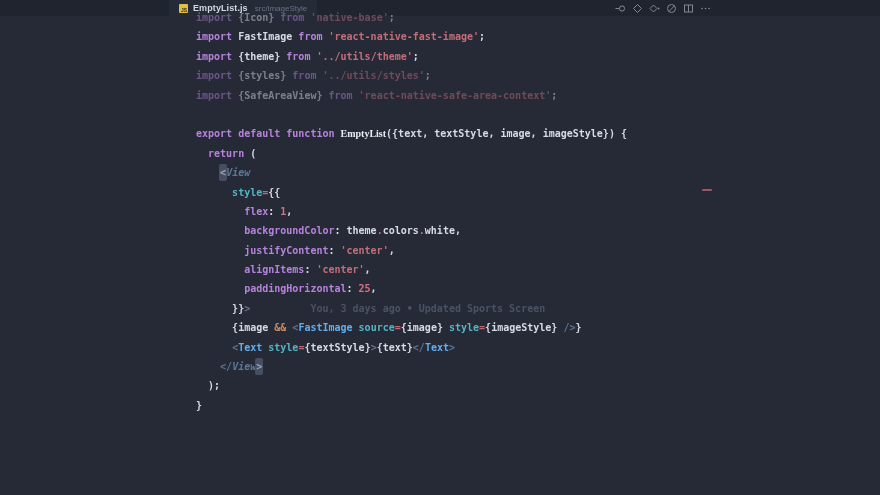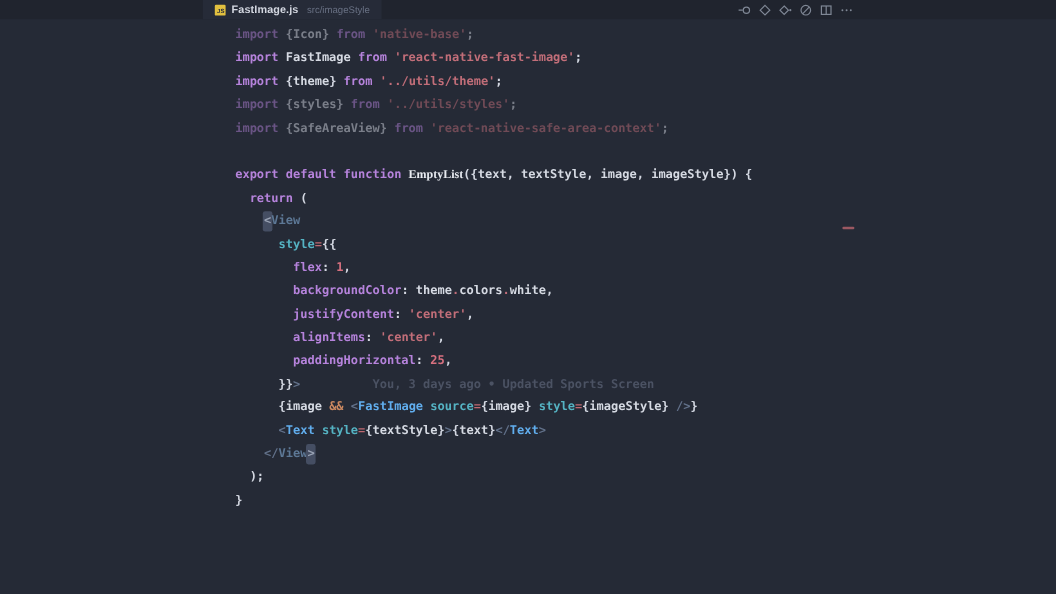--- a/index.html
+++ b/index.html
@@ -15,55 +15,55 @@
              font-size:5px; font-weight:bold; display:flex; align-items:flex-end; justify-content:flex-end;
              padding:0 1px; line-height:6px; }
   .file-name { color:#d3d7e0; font-size:9px; font-weight:bold; letter-spacing:.1px; }
   .file-path { color:#687083; font-size:8px; margin-left:2px; }
   .actions { position:absolute; left:615px; top:0; height:16px; display:flex; align-items:center; gap:6px; }
   .action { width:11px; height:11px; display:flex; align-items:center; justify-content:center; cursor:pointer; }
   .action svg { stroke:#7f8795; fill:none; stroke-width:1; }
   .action .filled { fill:#7f8795; stroke:none; }
 
   
-  .code { position:absolute; top:20px; left:0; width:880px;
+  .code { position:absolute; top:8px; left:0; width:880px;
           font-family:"DejaVu Sans Mono","Liberation Mono",monospace;
           font-size:10px; font-weight:bold; line-height:19.4px; white-space:pre; }
   .line { padding-left:196px; height:19.4px; }
   .line.dim { opacity:.48; }
 
   .kw   { color:#b683dc; }
   .pun  { color:#d4d8e2; }
   .id   { color:#d6dae3; }
   .fn   { color:#e9ecf2;font-family:Liberation Serif, serif; }
   .str  { color:#c26e79; }
   .num  { color:#d7707f; }
   .dot  { color:#c26e79; }
   .op   { color:#cb8961; }
   .tag  { color:#61aeee; }
-  .tagdim { color:#5d7896; }
+  .tagdim { color:#5d7896;font-style:italic; }
   .ab   { color:#62718a; }
   .attr { color:#55b3c3; }
   .eq   { color:#bf6870; }
   .blame{ color:#4b5263; }
   .hl   { background:#454e63; border-radius:2px; color:#9aa3b5;
           padding:3px 1px; margin:-3px -1px; }
 
   .red-dash { position:absolute; left:702px; top:189px; width:10px; height:2px;
               background:#9b5862; border-radius:1px; }
 </style>
 </head>
 <body>
 
 <div class="screen">
 
   <header class="topbar">
     <div class="tab">
       <span class="js-icon">JS</span>
-      <span class="file-name">FastImage.js</span>
+      <span class="file-name">EmptyList.js</span>
       <span class="file-path">src/imageStyle</span>
     </div>
 
     <div class="actions">
       <span class="action">
         <svg width="11" height="11" viewBox="0 0 11 11">
             <line x1="0.5" y1="5.5" x2="4" y2="5.5"></line>
             <circle cx="7" cy="5.5" r="2.6"></circle>
           </svg>
       </span>

